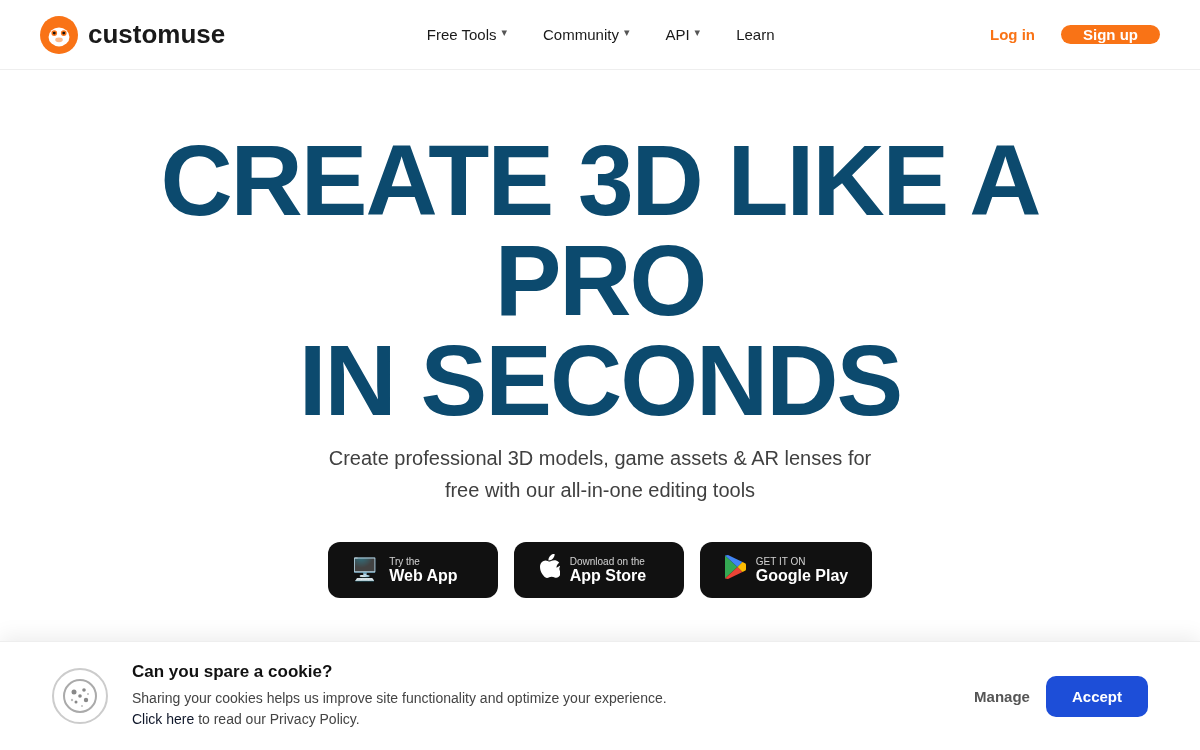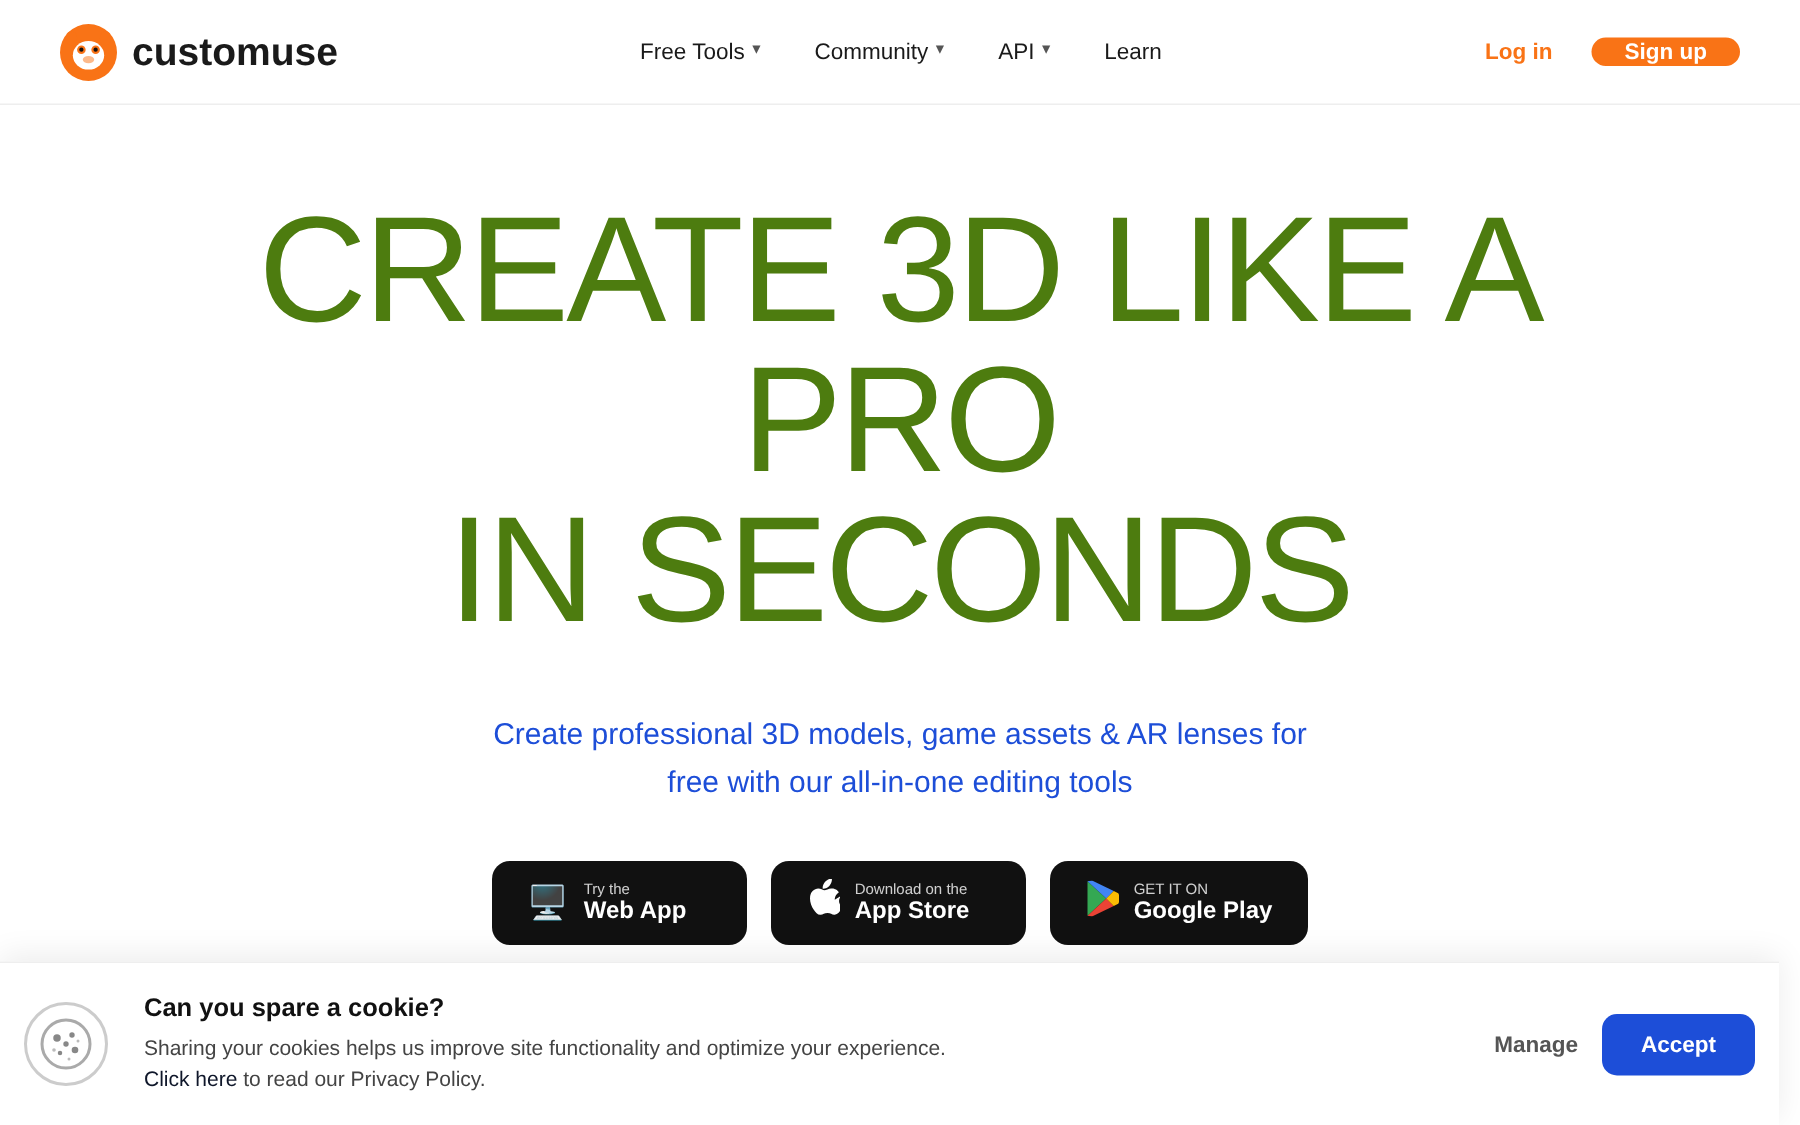--- a/index.html
+++ b/index.html
@@ -30,25 +30,25 @@
       font-size: 15px; font-weight: 600; color: #fff; background: #f97316;
       border: none; cursor: pointer; padding: 1px 22px; border-radius: 10px;
     }
 
     
     .hero {
       display: flex; flex-direction: column; align-items: center;
       padding: 60px 20px 0; text-align: center;
     }
     .hero-title {
-      font-size: 100px; font-weight: 400; line-height: 1.0; color: #4d7c0f;
+      font-size: 100px; font-weight: 700; line-height: 1.0; color: #0c4a6e;
       letter-spacing: -2px; text-transform: uppercase; max-width: 1050px;
     }
     .hero-subtitle {
-      font-size: 20px; color: #1d4ed8; margin-top: 44px; line-height: 1.6;
+      font-size: 20px; color: #404040; margin-top: 12px; line-height: 1.6;
       max-width: 560px;
     }
     .hero-buttons {
       display: flex; gap: 16px; margin-top: 36px; flex-wrap: wrap; justify-content: center;
     }
     .hero-btn {
       display: flex; align-items: center; gap: 10px;
       background: #111; color: #fff; border: none; cursor: pointer;
       padding: 12px 24px; border-radius: 12px; text-decoration: none;
       min-width: 170px;
@@ -58,23 +58,23 @@
     .hero-btn-top { font-size: 10px; opacity: 0.8; font-weight: 400; }
     .hero-btn-bottom { font-size: 16px; font-weight: 700; }
 
     
     .hero-phone-container {
       margin-top: 50px; position: relative; width: 100%; display: flex; justify-content: center;
     }
 
     
     .cookie-banner {
-      position: fixed; bottom: 0; left: 0; right: 14px;
+      position: fixed; bottom: 0; left: 0; right: 0;
       background: #fff; border-top: 1px solid #eee;
-      padding: 20px 16px; display: flex; align-items: center; gap: 24px;
+      padding: 20px 52px; display: flex; align-items: center; gap: 24px;
       box-shadow: 0 -4px 20px rgba(0,0,0,0.08); z-index: 200;
     }
     .cookie-icon {
       width: 56px; height: 56px; flex-shrink: 0;
       border: 2px solid #ccc; border-radius: 50%;
       display: flex; align-items: center; justify-content: center;
       font-size: 26px;
     }
     .cookie-text { flex: 1; }
     .cookie-title { font-size: 17px; font-weight: 700; color: #111; margin-bottom: 6px; }

